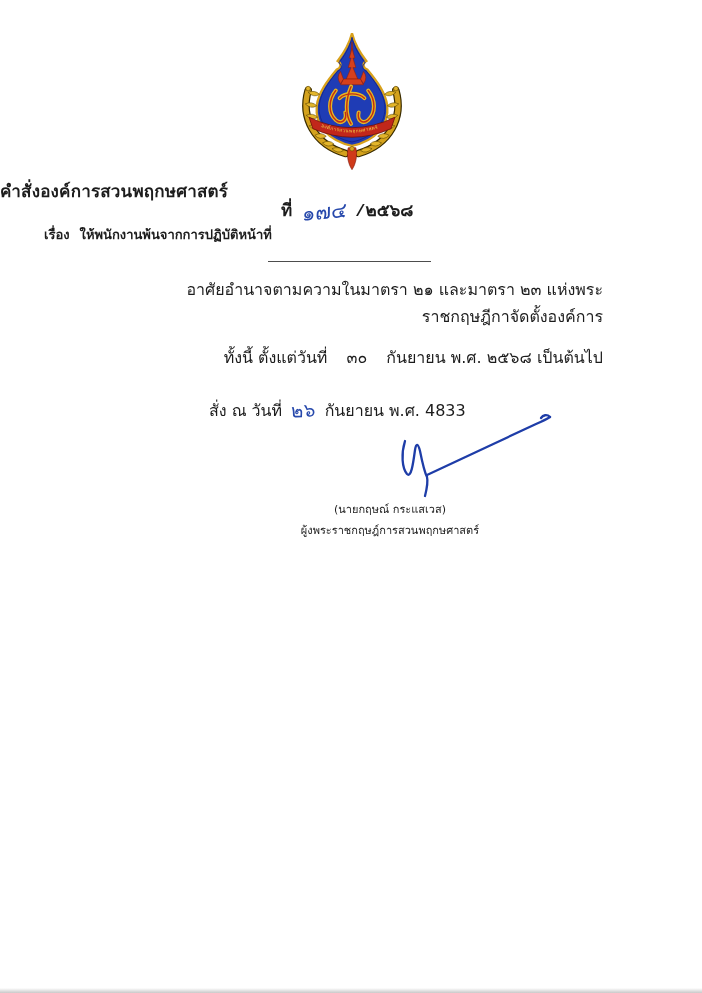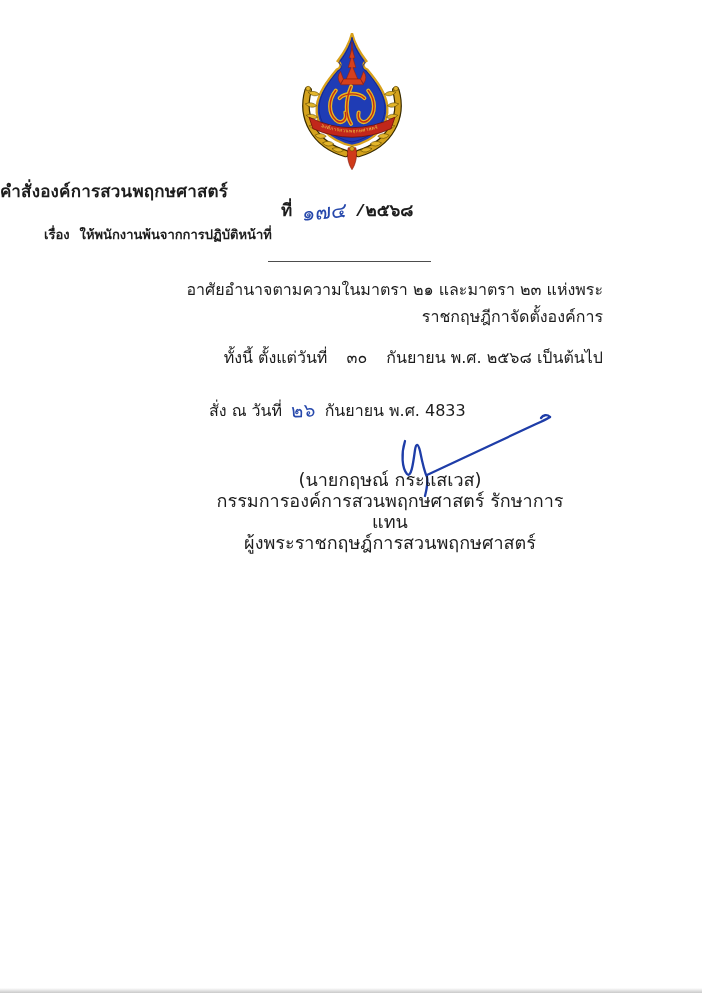--- a/index.html
+++ b/index.html
@@ -46,22 +46,22 @@
   }
   .body-block .indent{margin-left:78px;}
   .body-block .effective{margin-left:95px;}
   .effective .day{display:inline-block;margin:14px 14px;}
   .issued-line{
     position:absolute;top:398px;left:203px;
     font-size:16px;display:flex;align-items:center;margin-left:6px;
   }
   .signature-svg{position:absolute;left:390px;top:412px;}
   .sign-block{
-    position:absolute;top:469px;left:215px;width:350px;
-    text-align:center;font-size:18px;line-height:21px;
+    position:absolute;top:499px;left:215px;width:350px;
+    text-align:center;font-size:11px;line-height:21px;
   }
   .emblem{position:absolute;left:290px;top:28px;}
   .scan-edge{
     position:absolute;left:0;bottom:0;width:702px;height:5px;
     background:linear-gradient(to bottom, rgba(255,255,255,0), #c9c9c9);
   }
 </style>
 </head>
 <body>
 
@@ -163,18 +163,17 @@
   <svg class="signature-svg" width="175" height="92" viewBox="0 0 175 92">
     <g fill="none" stroke="#1e3da8" stroke-width="2.3" stroke-linecap="round">
       <path d="M15,29 C11,42 12,56 17,62 C21,66 23,53 25,38 C26,31 28,31 30,39 C32,49 34,59 37,65 C38,69 37,76 35,84"></path>
       <path d="M37,63 C60,52 112,28 146,12 C153,9 157,7 160,5"></path>
       <path d="M160,5 C157,2 153,3 151,6"></path>
     </g>
   </svg>
 
   <div class="sign-block">
     <div>(นายกฤษณ์  กระแสเวส)</div>
-    <div>กรรมการองค์การสวนพฤกษศาสตร์ รักษาการแทน</div>
     <div>ผู้งพระราชกฤษฎ์การสวนพฤกษศาสตร์</div>
   </div>
 
   <div class="scan-edge"></div>
 </div>
 
 </body></html>

